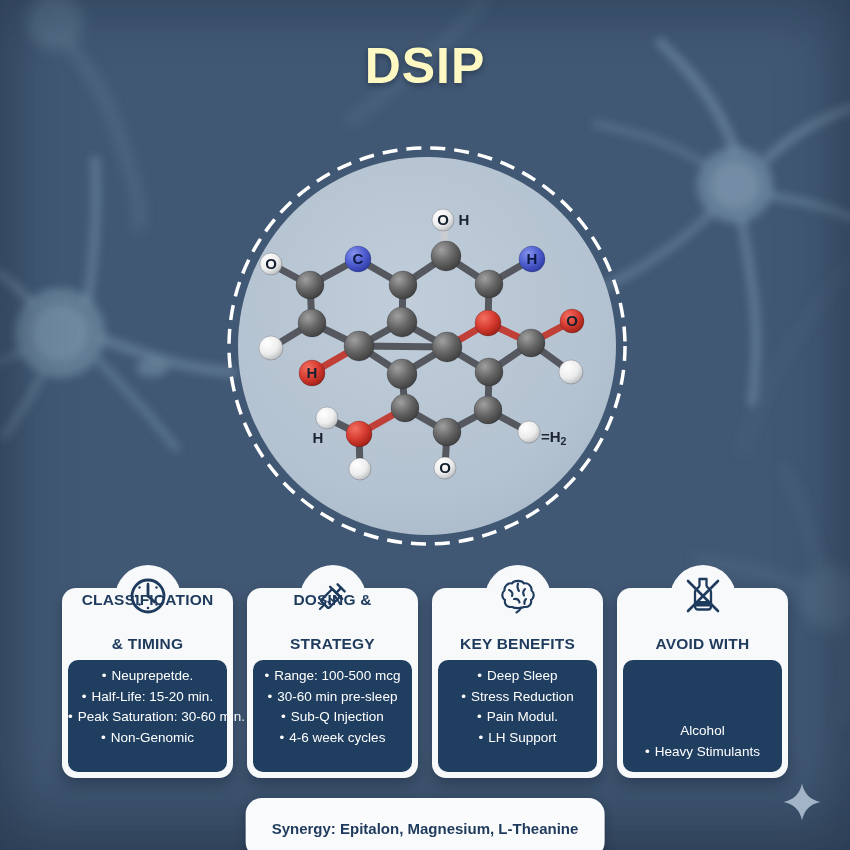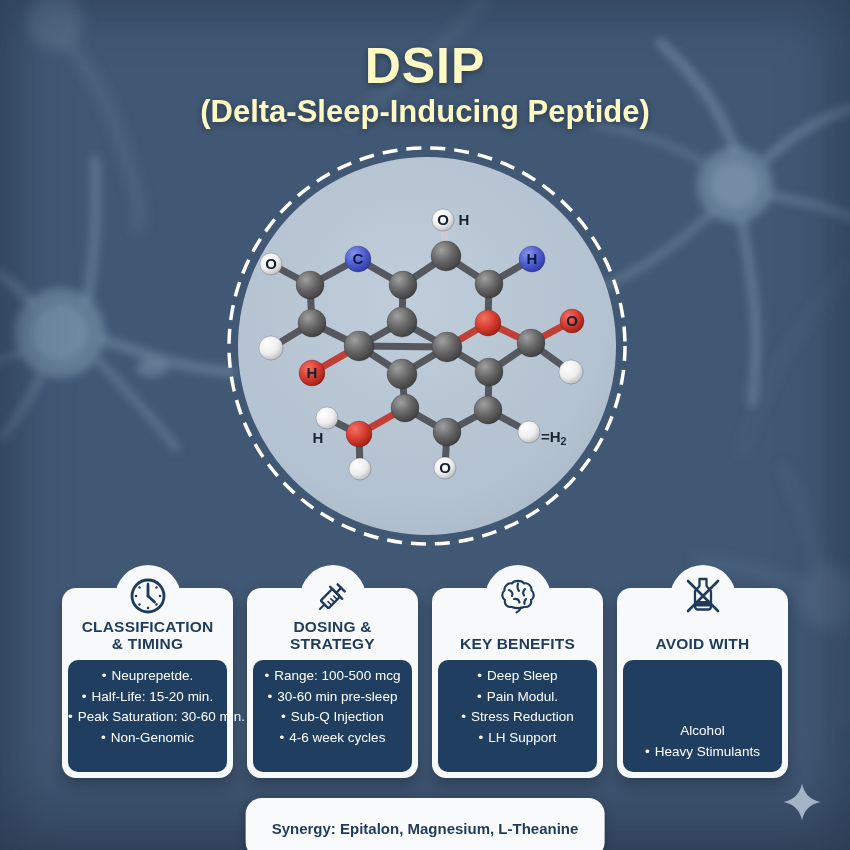--- a/index.html
+++ b/index.html
@@ -25,21 +25,21 @@
     text-shadow:0 2px 6px rgba(10,20,35,.45);}
   
   .cards{position:absolute;left:0;top:565px;width:850px;display:flex;justify-content:center;gap:14px;z-index:6;}
   .card{position:relative;width:171px;height:190px;margin-top:23px;background:var(--card-bg,#f7f9fa);
     border-radius:14px;box-shadow:0 6px 14px rgba(12,22,38,.35);}
   .bump{position:absolute;top:-23px;left:50%;transform:translateX(-50%);width:66px;height:66px;
     border-radius:50%;background:var(--card-bg,#f7f9fa);}
   .bump svg{position:absolute;left:11px;top:9px;}
   .card-title{position:relative;margin-top:30px;height:34px;display:flex;flex-direction:column;
     justify-content:flex-end;align-items:center;text-align:center;color:var(--navy,#1e3a5c);
-    font-weight:bold;font-size:15.5px;line-height:17px;letter-spacing:.2px;}
+    font-weight:bold;font-size:15.5px;line-height:17px;letter-spacing:.2px;gap:27px;}
   .panel{position:absolute;left:6px;right:6px;top:72px;bottom:6px;background:var(--panel,#1f3e60);
     border-radius:10px;color:#ffffff;display:flex;flex-direction:column;padding-top:6px;overflow:visible;}
   .panel.centered{justify-content:flex-end;padding-top:0;padding-bottom:10px;}
   .item{text-align:center;font-size:13.5px;line-height:20.5px;white-space:nowrap;}
   .item .dot{margin-right:5px;}
   
   .pill{position:absolute;top:798px;left:50%;transform:translateX(-50%);height:28px;padding:16px 26px;
     background:#fafbfc;border-radius:16px;display:flex;align-items:center;z-index:6;
     color:var(--navy,#1e3a5c);font-weight:bold;font-size:15px;box-shadow:0 3px 9px rgba(12,22,38,.35);white-space:nowrap;}
   .sparkle{position:absolute;left:779px;top:779px;z-index:4;}
@@ -197,21 +197,20 @@
       <g>
         <text x="464" y="225" text-anchor="middle" font-size="15" font-weight="600" fill="#1c2430" font-family="&quot;Liberation Sans&quot;,sans-serif">H</text>
         <text x="318" y="443" text-anchor="middle" font-size="15" font-weight="600" fill="#1c2430" font-family="&quot;Liberation Sans&quot;,sans-serif">H</text>
         <text x="541" y="442" text-anchor="start" font-size="15" font-weight="600" fill="#1c2430" font-family="&quot;Liberation Sans&quot;,sans-serif">=H<tspan dy="3" font-size="10.5">2</tspan></text>
       </g>
     </g>
 </svg>
 
 <div class="header">
   <h1>DSIP</h1>
-  <h2>(Delta-Sleep-Inducing Peptide)</h2>
 </div>
 
 <div class="cards" id="cards">
     <div class="card">
       <div class="bump">
         <svg width="44" height="44" viewBox="0 0 44 44" fill="none" stroke="#1e3a5c" stroke-linecap="round">
    <circle cx="22" cy="22" r="16" stroke-width="2.8"></circle>
    <g fill="#1e3a5c" stroke="none">
             <circle cx="22" cy="10" r="1.3"></circle>
             <circle cx="30.5" cy="13.5" r="1.2"></circle>
@@ -273,22 +272,22 @@
    <path d="M29,15 C27,17 26.5,19 28,21.5"></path>
    <path d="M18,25 C21,24.5 23,26 23.5,28.5"></path>
    <path d="M30,25 C28.5,26.5 28,28 28.5,30"></path>
         </svg>
       </div>
       <div class="card-title">
         <span>KEY BENEFITS</span>
       </div>
       <div class="panel">
         <div class="item"><span class="dot">•</span><span>Deep Sleep</span></div>
+        <div class="item"><span class="dot">•</span><span>Stress Reduction</span></div>
         <div class="item"><span class="dot">•</span><span>Pain Modul.</span></div>
-        <div class="item"><span class="dot">•</span><span>Stress Reduction</span></div>
         <div class="item"><span class="dot">•</span><span>LH Support</span></div>
       </div>
     </div>
     <div class="card">
       <div class="bump">
         <svg width="44" height="44" viewBox="0 0 44 44" fill="none" stroke="#1e3a5c" stroke-linecap="round" stroke-linejoin="round">
    <path d="M18.5,5 h7 v6.5 c0,2.2 4.5,3.3 4.5,6.5 v14.5 c0,1.7 -1.3,3 -3,3 h-10 c-1.7,0 -3,-1.3 -3,-3 v-14.5 c0,-3.2 4.5,-4.3 4.5,-6.5 Z" stroke-width="2.3"></path>
    <rect x="14.5" y="27" width="15" height="5.5" fill="#1e3a5c" stroke="none"></rect>
    <line x1="7" y1="7" x2="37" y2="37" stroke-width="2.6"></line>
    <line x1="37" y1="7" x2="7" y2="37" stroke-width="2.6"></line>

